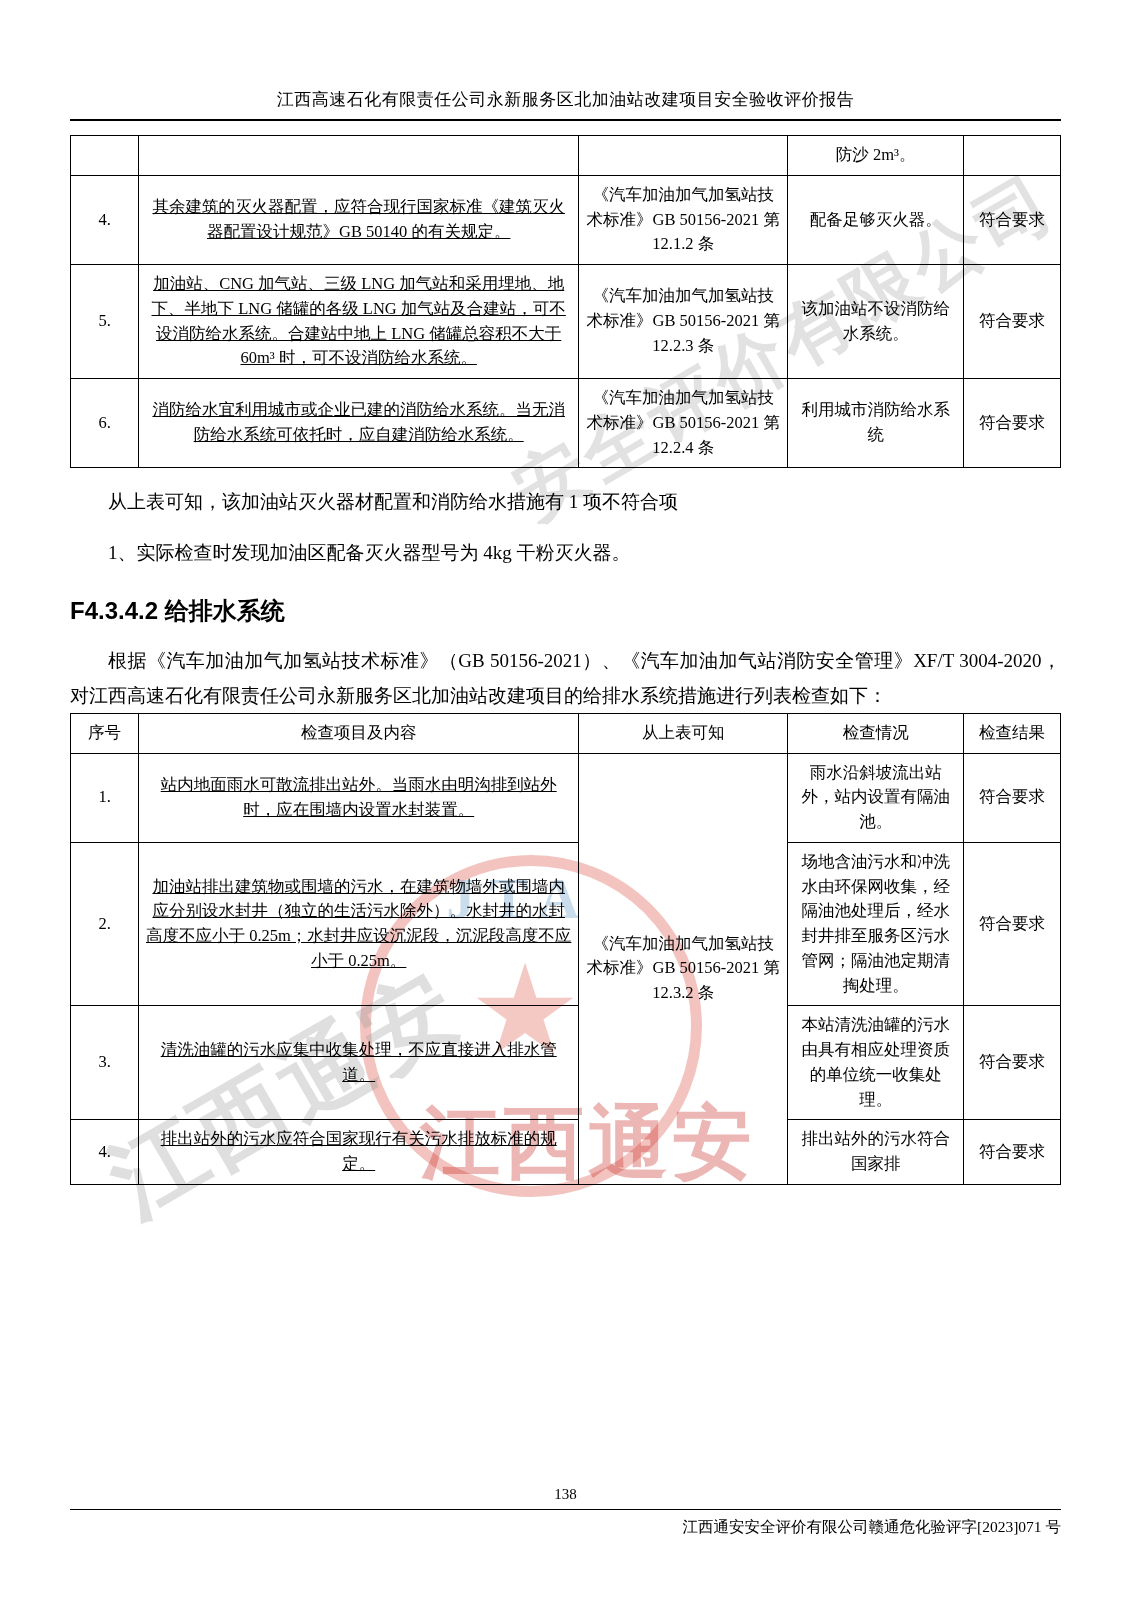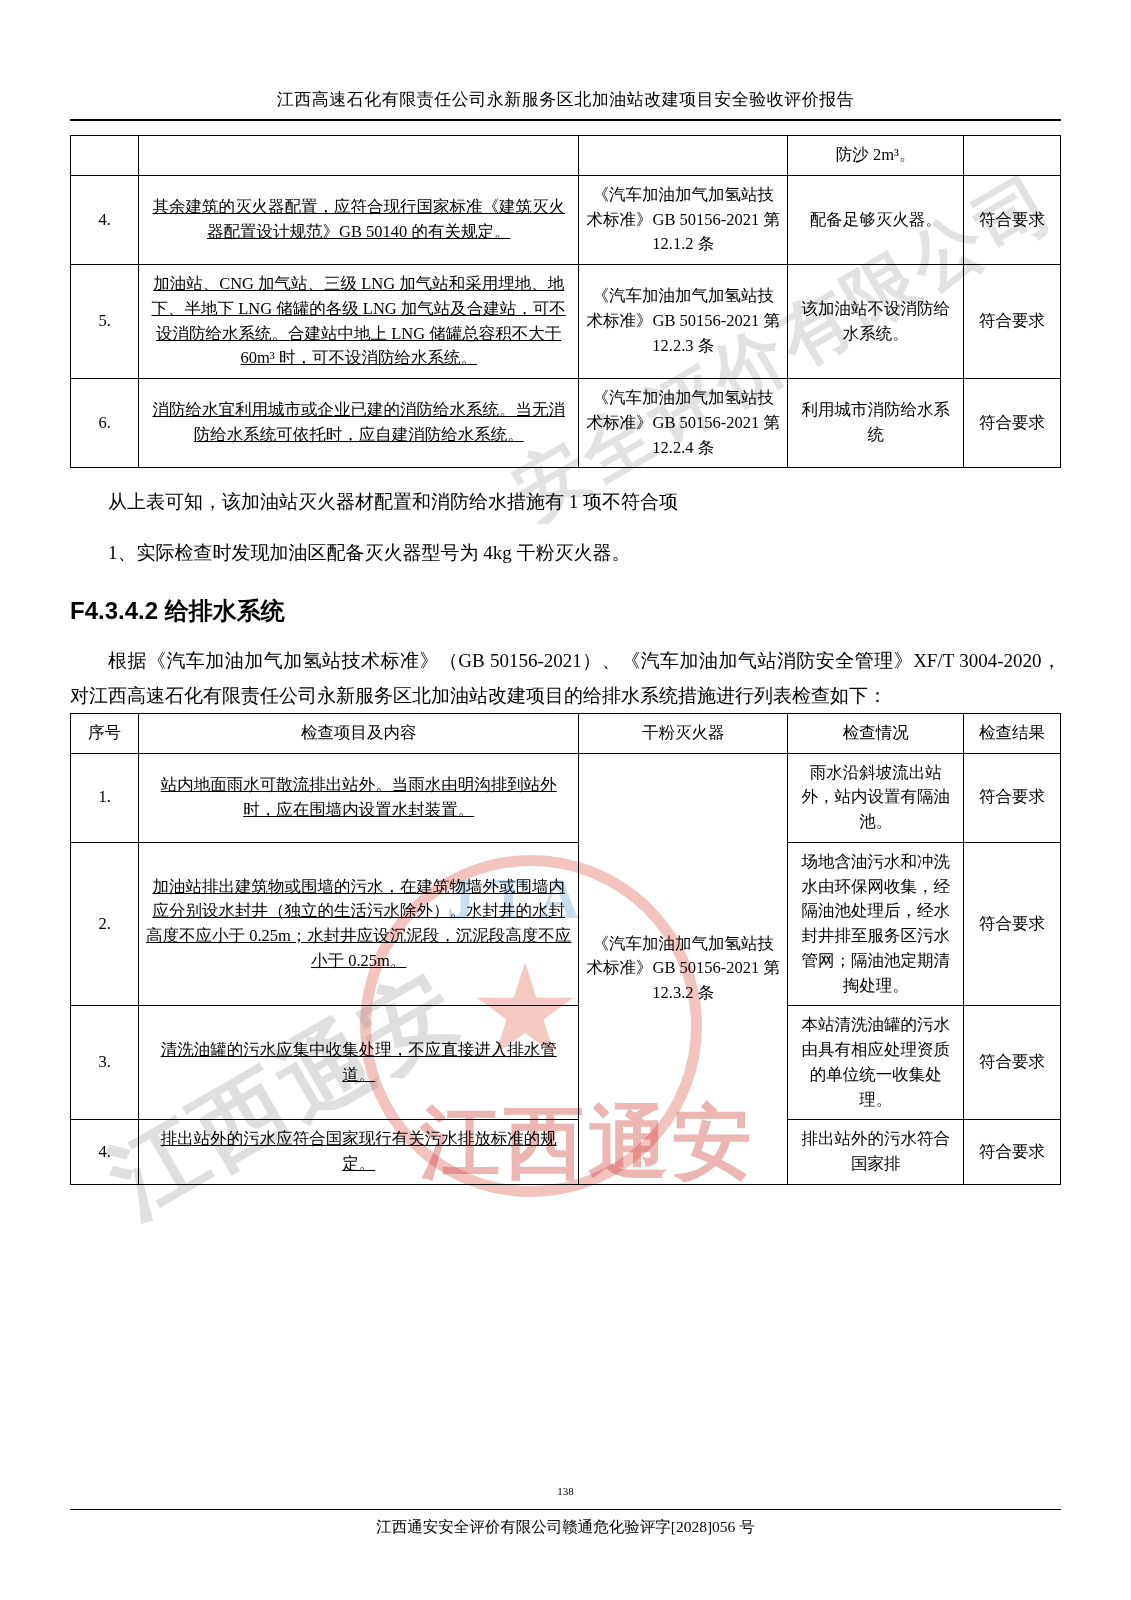--- a/index.html
+++ b/index.html
@@ -156,29 +156,29 @@
   
   .footer {
     position: absolute;
     left: 70px;
     right: 70px;
     bottom: 62px;
     z-index: 10;
   }
   .pageno {
     text-align: center;
-    font-size: 11px;
-    margin-bottom: 12px;
+    font-size: 15px;
+    margin-bottom: 6px;
   }
   .foot-rule {
     border-bottom: 1.5px solid #000;
   }
   .foot-row {
     display: flex;
-    justify-content: center;
+    justify-content: flex-end;
     font-size: 15.5px;
     padding-top: 7px;
   }
 </style>
 </head>
 <body>
 
 <div class="page">
 
   <div class="wm-layer">
@@ -250,21 +250,21 @@
         <col class="col-no">
           <col class="col-item">
           <col class="col-base">
           <col class="col-case">
           <col class="col-res">
       </colgroup>
       <thead>
         <tr>
           <th>序号</th>
           <th>检查项目及内容</th>
-          <th>干粉灭火器</th>
+          <th>从上表可知</th>
           <th>检查情况</th>
           <th>检查结果</th>
         </tr>
       </thead>
       <tbody>
         <tr>
           <td>1.</td>
           <td class="just">站内地面雨水可散流排出站外。当雨水由明沟排到站外时，应在围墙内设置水封装置。</td>
           <td rowspan="4">《汽车加油加气加氢站技术标准》GB 50156-2021 第 12.3.2 条</td>
           <td>雨水沿斜坡流出站外，站内设置有隔油池。</td>
@@ -291,17 +291,17 @@
       </tbody>
     </table>
 
   </div>
 
   <div class="footer">
     <div class="pageno">138</div>
     <div class="foot-rule"></div>
     <div class="foot-row">
       <div>江西通安安全评价有限公司</div>
-      <div>赣通危化验评字[2028]056 号</div>
+      <div>赣通危化验评字[2023]071 号</div>
     </div>
   </div>
 
 </div>
 
 </body></html>

